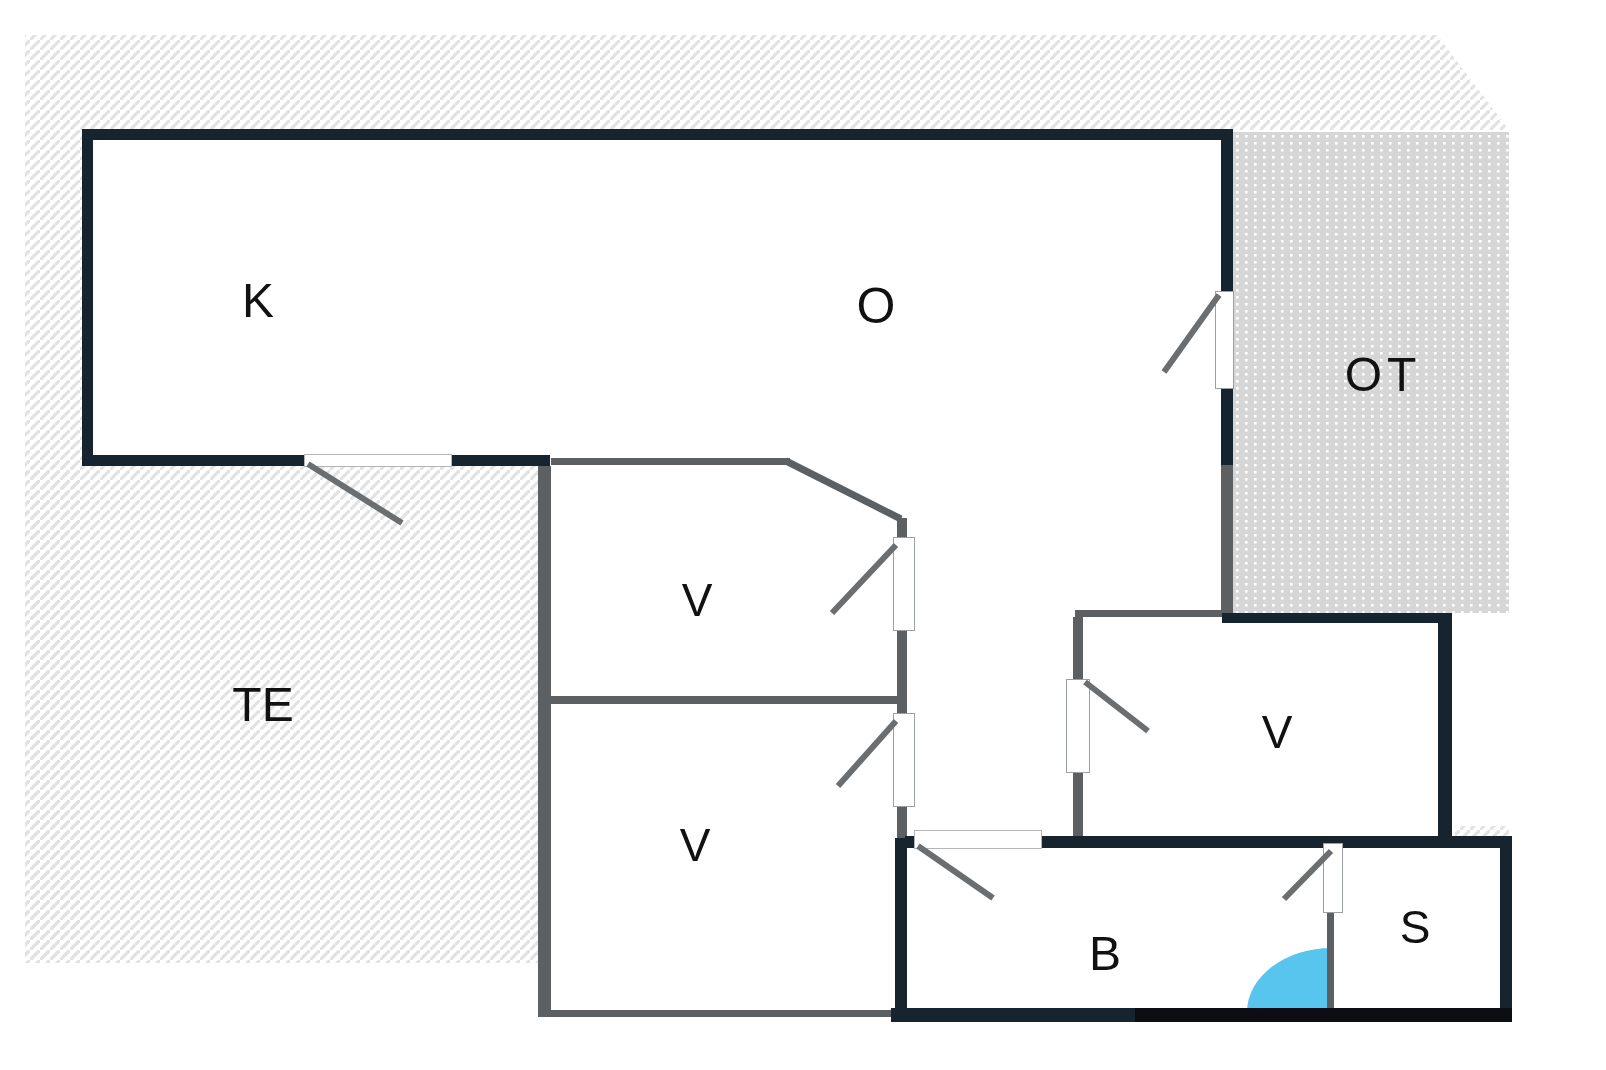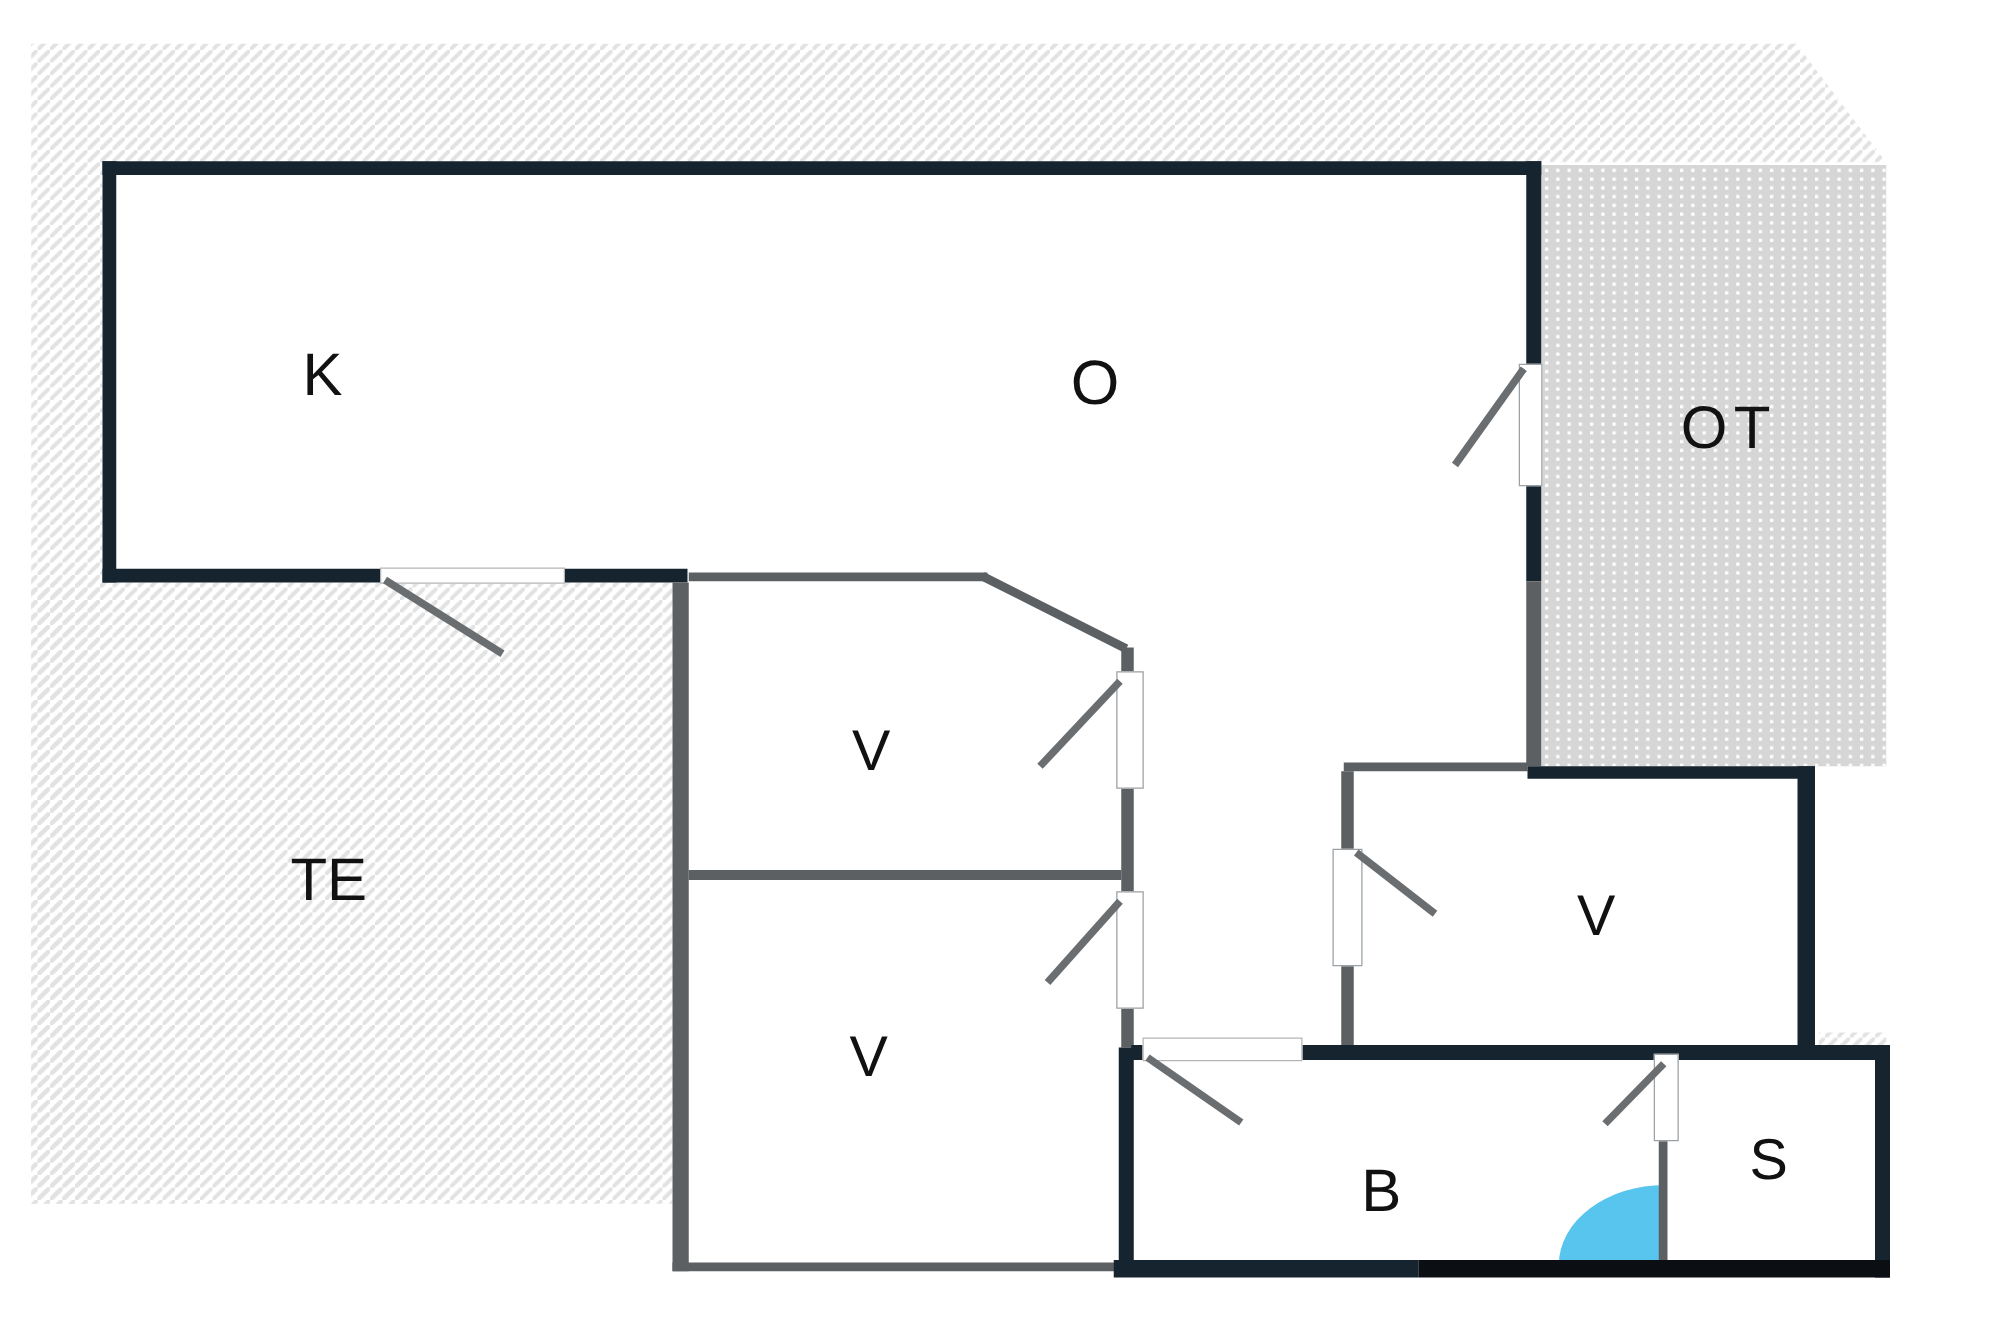--- a/index.html
+++ b/index.html
@@ -112,21 +112,21 @@
     <line class="swing" x1="1219" y1="295" x2="1164" y2="372"></line>
     <line class="swing" x1="896" y1="545" x2="832" y2="613"></line>
     <line class="swing" x1="896" y1="721" x2="838" y2="786"></line>
     <line class="swing" x1="1085" y1="682" x2="1148" y2="731"></line>
     <line class="swing" x1="918" y1="846" x2="993" y2="898"></line>
     <line class="swing" x1="1331" y1="851" x2="1284" y2="899"></line>
   </svg>
 
   <div class="room-label fs48" style="left:258px;top:301px;">K</div>
   <div class="room-label fs50" style="left:876px;top:306px;">O</div>
-  <div class="room-label fs48 ls" style="left:1383px;top:343px;">OT</div>
+  <div class="room-label fs48 ls" style="left:1383px;top:375px;">OT</div>
   <div class="room-label fs48" style="left:263px;top:705px;">TE</div>
   <div class="room-label fs46" style="left:697px;top:600px;">V</div>
   <div class="room-label fs46" style="left:695px;top:845px;">V</div>
   <div class="room-label fs46" style="left:1277px;top:732px;">V</div>
   <div class="room-label fs48" style="left:1105px;top:954px;">B</div>
   <div class="room-label fs46" style="left:1415px;top:927px;">S</div>
 
 </div>
 
 </body></html>

